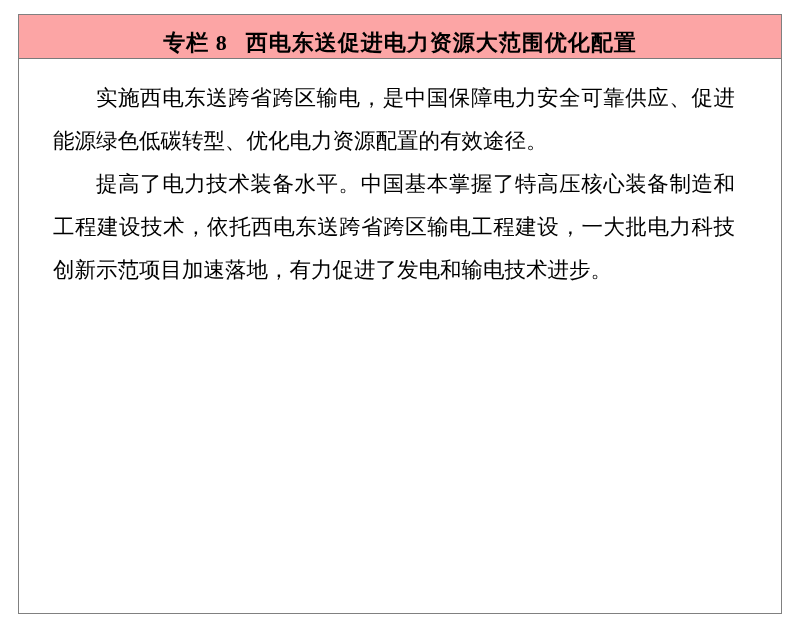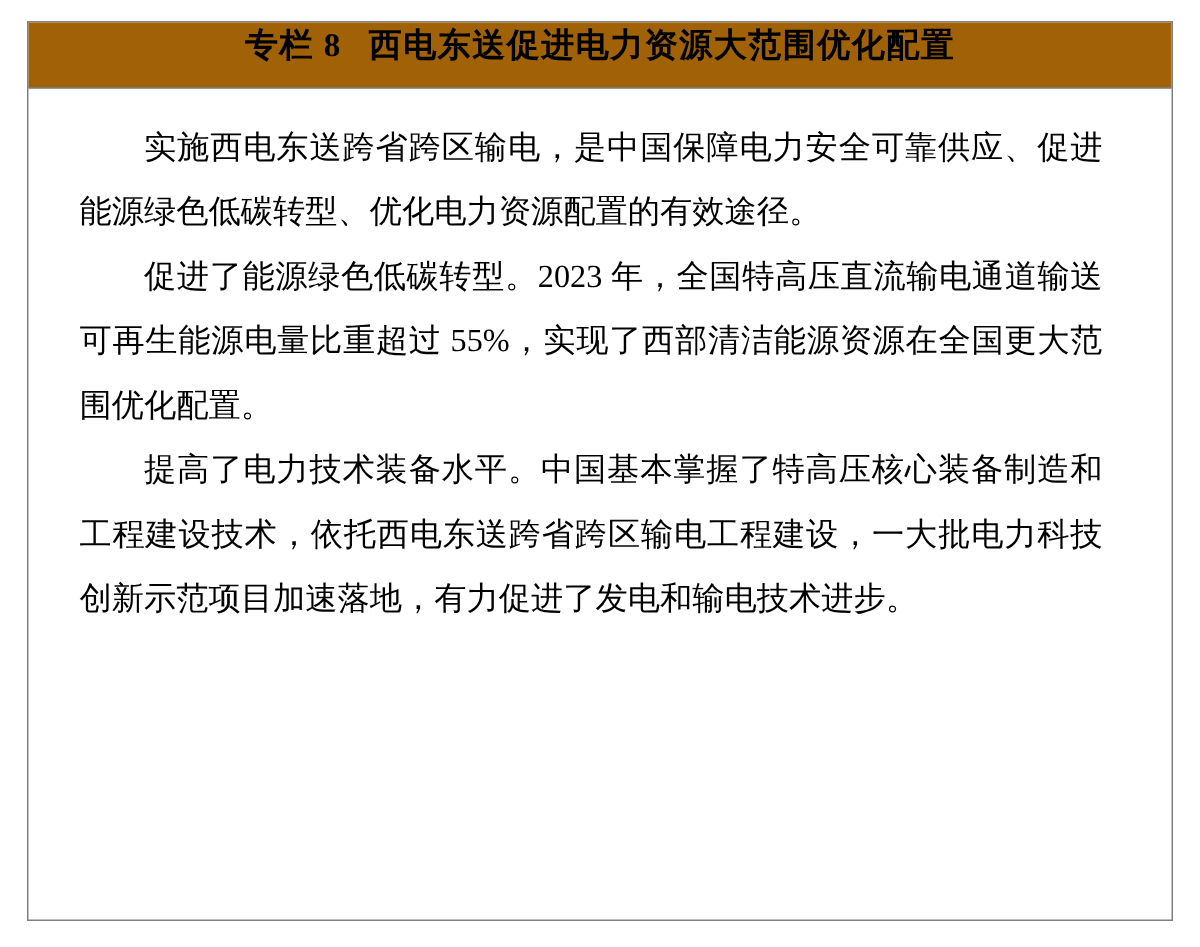--- a/index.html
+++ b/index.html
@@ -22,24 +22,24 @@
   .box {
     position: relative;
     width: 764px;
     height: 600px;
     box-sizing: border-box;
     border: 1px solid #808080;
     background: #ffffff;
   }
   .box-header {
     height: 44px;
-    background: #a16207;
+    background: #fca5a5;
     border-bottom: 1px solid #7a7a7a;
     display: flex;
-    align-items: flex-start;
+    align-items: flex-end;
     justify-content: center;
     box-sizing: border-box;
   }
   .header-title {
     font-size: 22px;
     font-weight: bold;
     color: #000000;
     letter-spacing: 1px;
     white-space: nowrap;
     font-family: "Liberation Serif", "DejaVu Serif", serif;
@@ -53,35 +53,34 @@
     box-sizing: border-box;
   }
   p.para {
     margin: 0 12px 0 0;
     font-size: 21.5px;
     line-height: 43px;
     text-align: justify;
     text-justify: inter-ideograph;
     text-indent: 2em;
     color: #000000;
-    font-family: Liberation Serif, serif;
+    font-family: Liberation Sans, sans-serif;
   }
 </style>
 </head>
 <body>
 
 <div class="page">
   <div class="box">
 
     <div class="box-header">
       <div class="header-title">
         <span>专栏 8</span><span class="gap"></span><span>西电东送促进电力资源大范围优化配置</span>
       </div>
     </div>
 
     <div class="box-body">
       <p class="para">实施西电东送跨省跨区输电，是中国保障电力安全可靠供应、促进能源绿色低碳转型、优化电力资源配置的有效途径。</p>
-      <p class="para">促进了能源绿色低碳转型。2023 年，全国特高压直流输电通道输送可再生能源电量比重超过 55%，实现了西部清洁能源资源在全国更大范围优化配置。</p>
       <p class="para">提高了电力技术装备水平。中国基本掌握了特高压核心装备制造和工程建设技术，依托西电东送跨省跨区输电工程建设，一大批电力科技创新示范项目加速落地，有力促进了发电和输电技术进步。</p>
     </div>
 
   </div>
 </div>
 
 </body></html>

